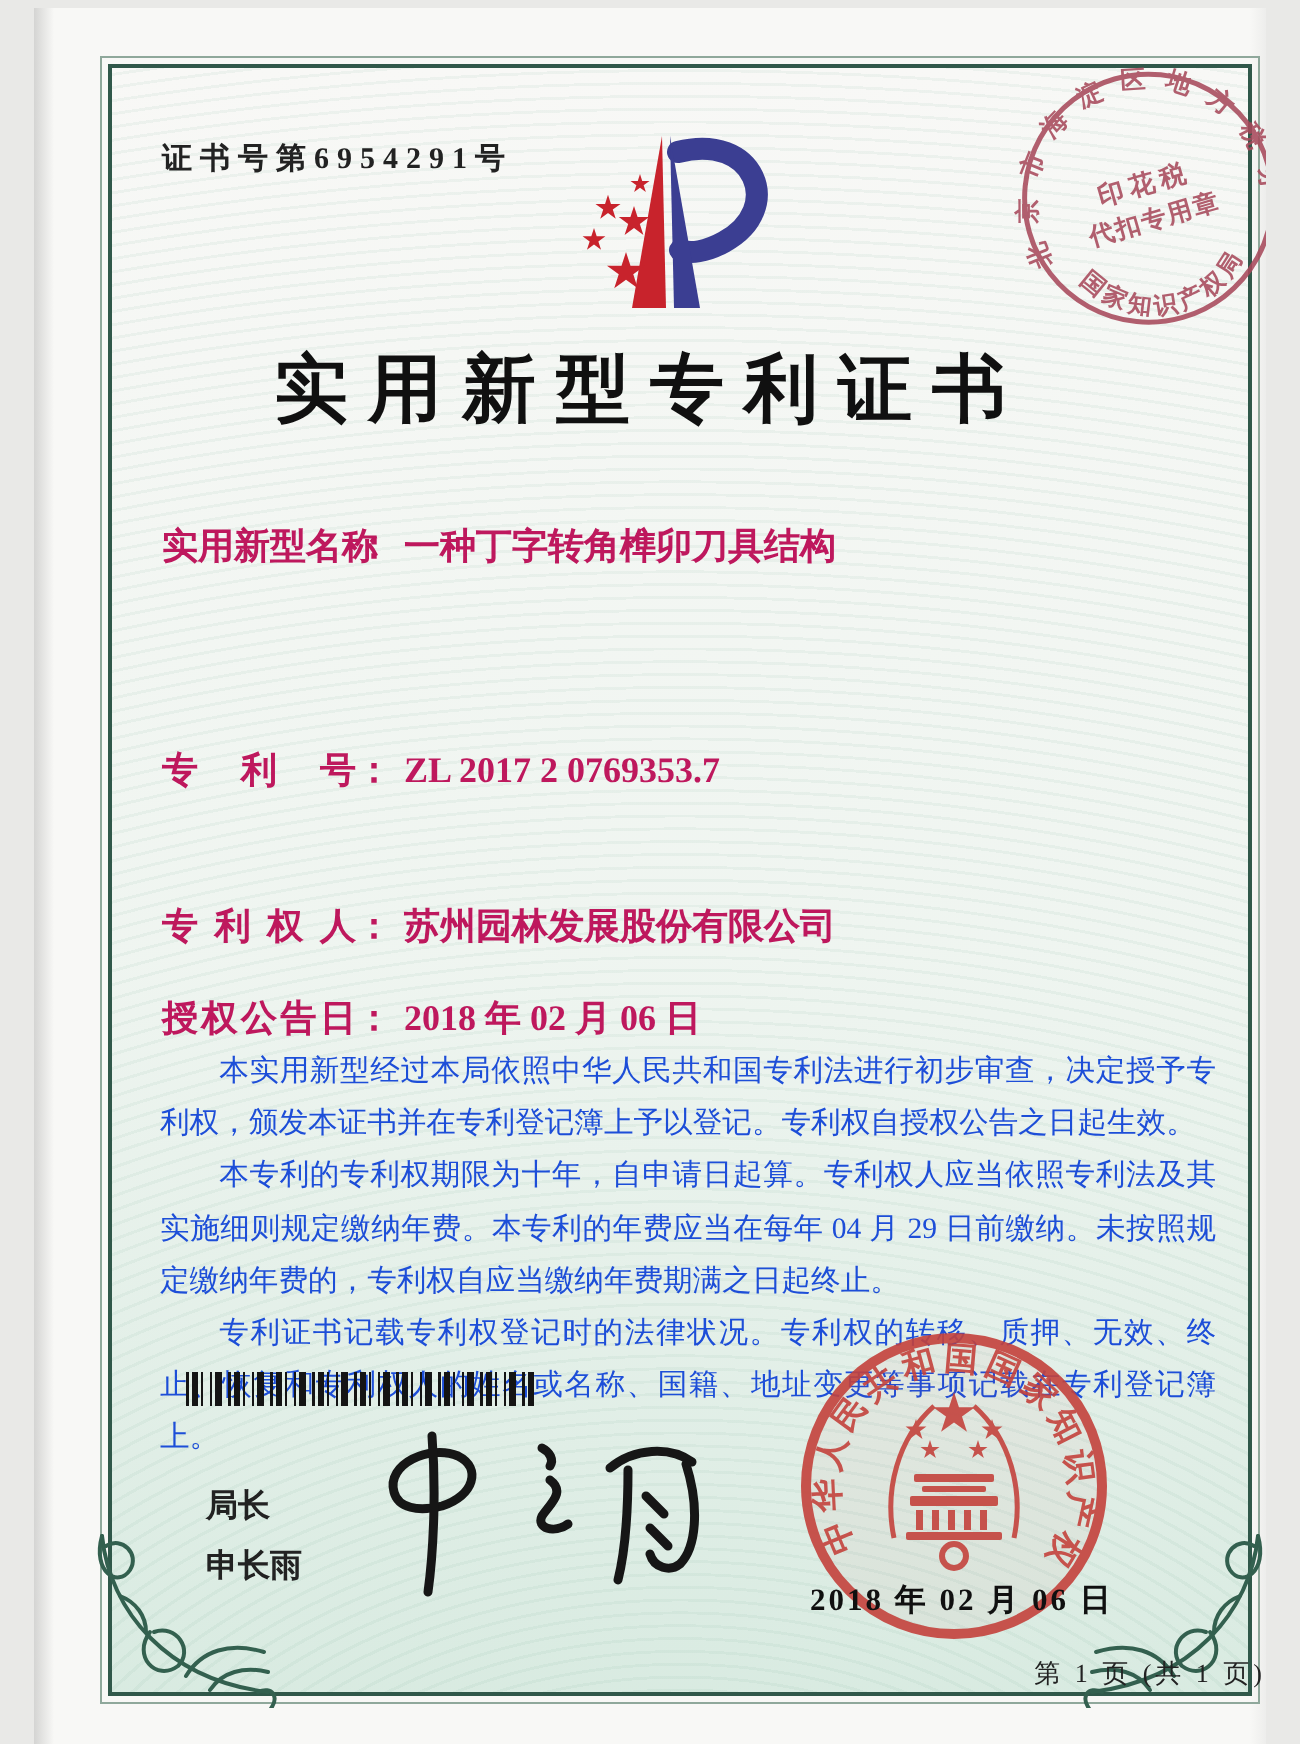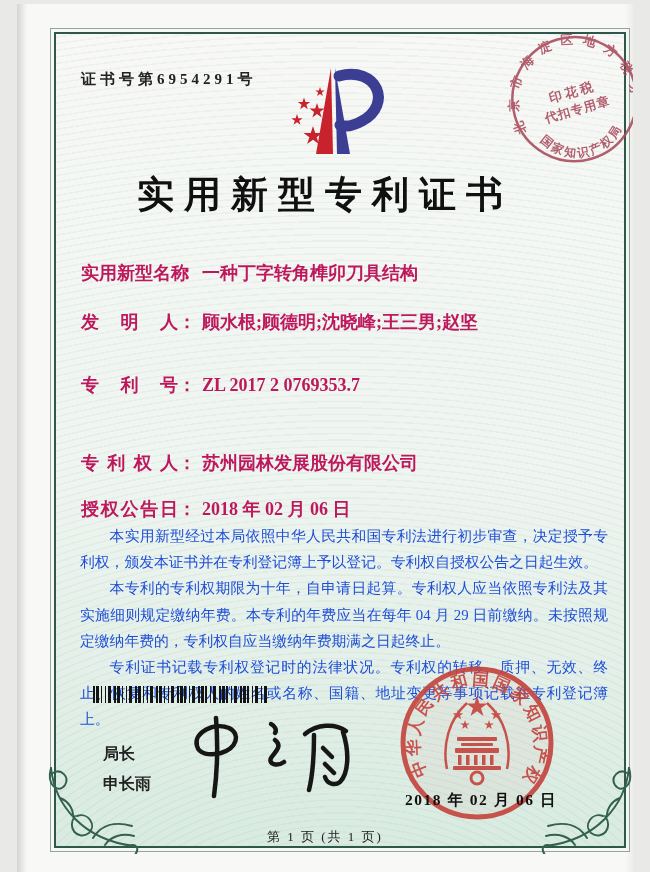--- a/index.html
+++ b/index.html
@@ -37,21 +37,21 @@
   .body-paragraphs p{margin:0;text-indent:2em;}
   .barcode{position:absolute;left:76px;top:682px;width:174px;height:17px;
     background-image:
       repeating-linear-gradient(90deg,#141414 0 1.5px,transparent 1.5px 3px,#141414 3px 6px,transparent 6px 7.5px,#141414 7.5px 8.5px,transparent 8.5px 12px,#141414 12px 13px,transparent 13px 14.5px,#141414 14.5px 18px,transparent 18px 21px);}
   .issuer{position:absolute;left:86px;top:735px;font-family:"Liberation Sans","DejaVu Sans",sans-serif;
     font-size:16px;font-weight:600;line-height:30px;color:#222;}
   .signature{position:absolute;left:150px;top:700px;}
   .official-seal{position:absolute;left:378px;top:653px;opacity:.9;}
   .seal-date{position:absolute;left:388px;top:786px;font-size:15.5px;font-weight:700;
     letter-spacing:1.5px;color:#101010;}
-  .page-footer{position:absolute;left:0;right:0;top:824px;text-align:center;
+  .page-footer{position:absolute;left:0;right:0;top:824px;text-align:right;
     font-size:13px;color:#222;letter-spacing:2px;}
   .corner{position:absolute;}
   .corner-right{transform:scaleX(-1);}
 </style>
 </head>
 <body>
 
 <div id="page">
 
   <div class="paper-texture"></div>
@@ -94,23 +94,20 @@
       </text>
       <text x="75" y="72" text-anchor="middle" font-size="13" letter-spacing="3" fill="#a84a5c" font-weight="700">印花税</text>
       <text x="75" y="90" text-anchor="middle" font-size="12.5" letter-spacing="1" fill="#a84a5c" font-weight="700">代扣专用章</text>
     </svg>
   </div>
 
   <div class="cert-title">实用新型专利证书</div>
 
   <div class="field f0">
     <span class="flabel">实用新型名称</span><span class="fcolon">：</span><span class="fvalue">一种丁字转角榫卯刀具结构</span>
-  </div>
-  <div class="field f1">
-    <span class="flabel">发明人</span><span class="fcolon">：</span><span class="fvalue">顾水根;顾德明;沈晓峰;王三男;赵坚</span>
   </div>
   <div class="field f2">
     <span class="flabel">专利号</span><span class="fcolon">：</span><span class="fvalue">ZL 2017 2 0769353.7</span>
   </div>
   <div class="field f4">
     <span class="flabel">专利权人</span><span class="fcolon">：</span><span class="fvalue">苏州园林发展股份有限公司</span>
   </div>
   <div class="field f5">
     <span class="flabel">授权公告日</span><span class="fcolon">：</span><span class="fvalue">2018 年 02 月 06 日</span>
   </div>

